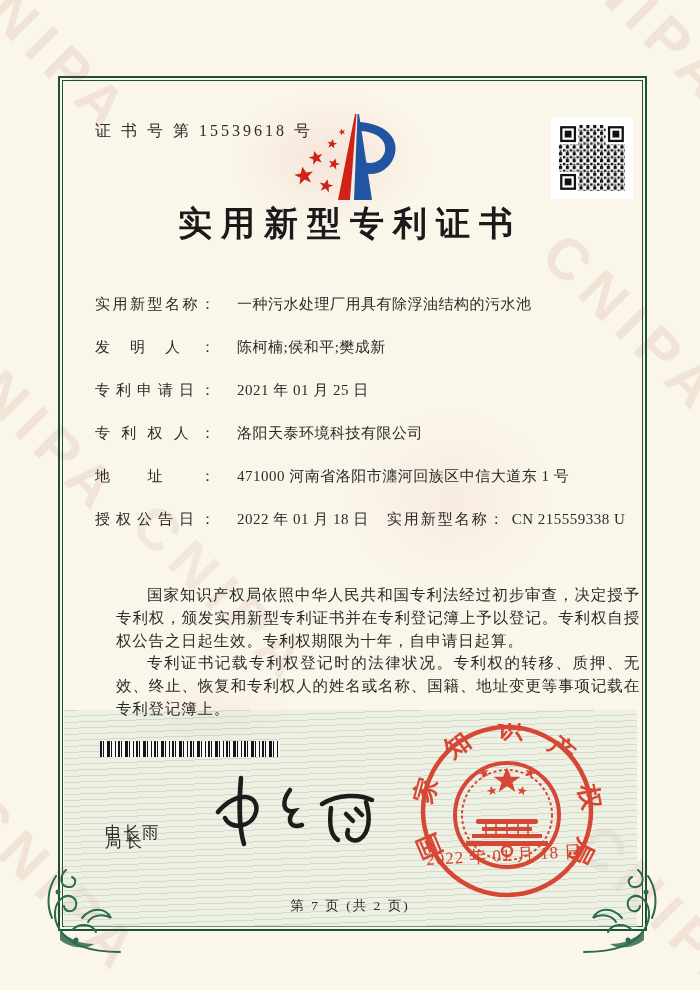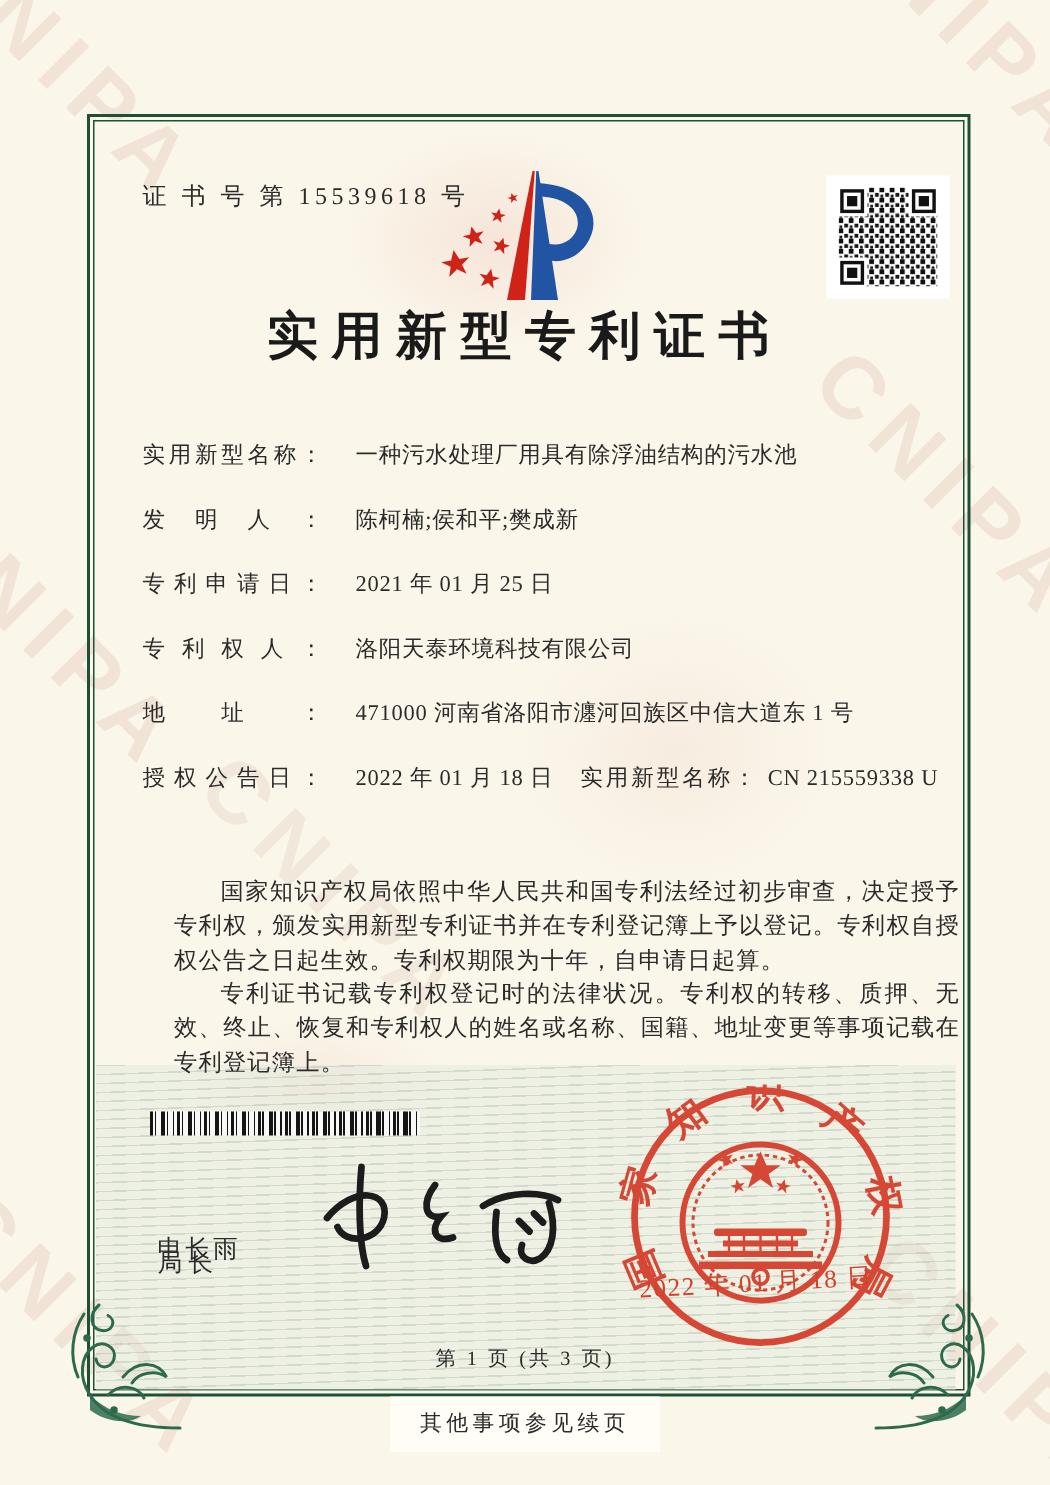--- a/index.html
+++ b/index.html
@@ -258,16 +258,15 @@
         <line x1="84" y1="101" x2="84" y2="111"></line>
         <line x1="95" y1="101" x2="95" y2="111"></line>
         <line x1="106" y1="101" x2="106" y2="111"></line>
         <line x1="116" y1="101" x2="116" y2="111"></line>
       </g>
       <circle cx="95" cy="128" r="5" fill="none" stroke="#d5402c" stroke-width="2.5"></circle>
     </g>
   </svg>
   <div class="seal-date">2022 年 01 月 18 日</div>
 
-  <div class="page-info">第 1 页 (共 3 页)</div>
-  <div class="continuation">其他事项参见续页</div>
+  <div class="page-info">第 7 页 (共 2 页)</div>
 
 </div>
 
 </body></html>

